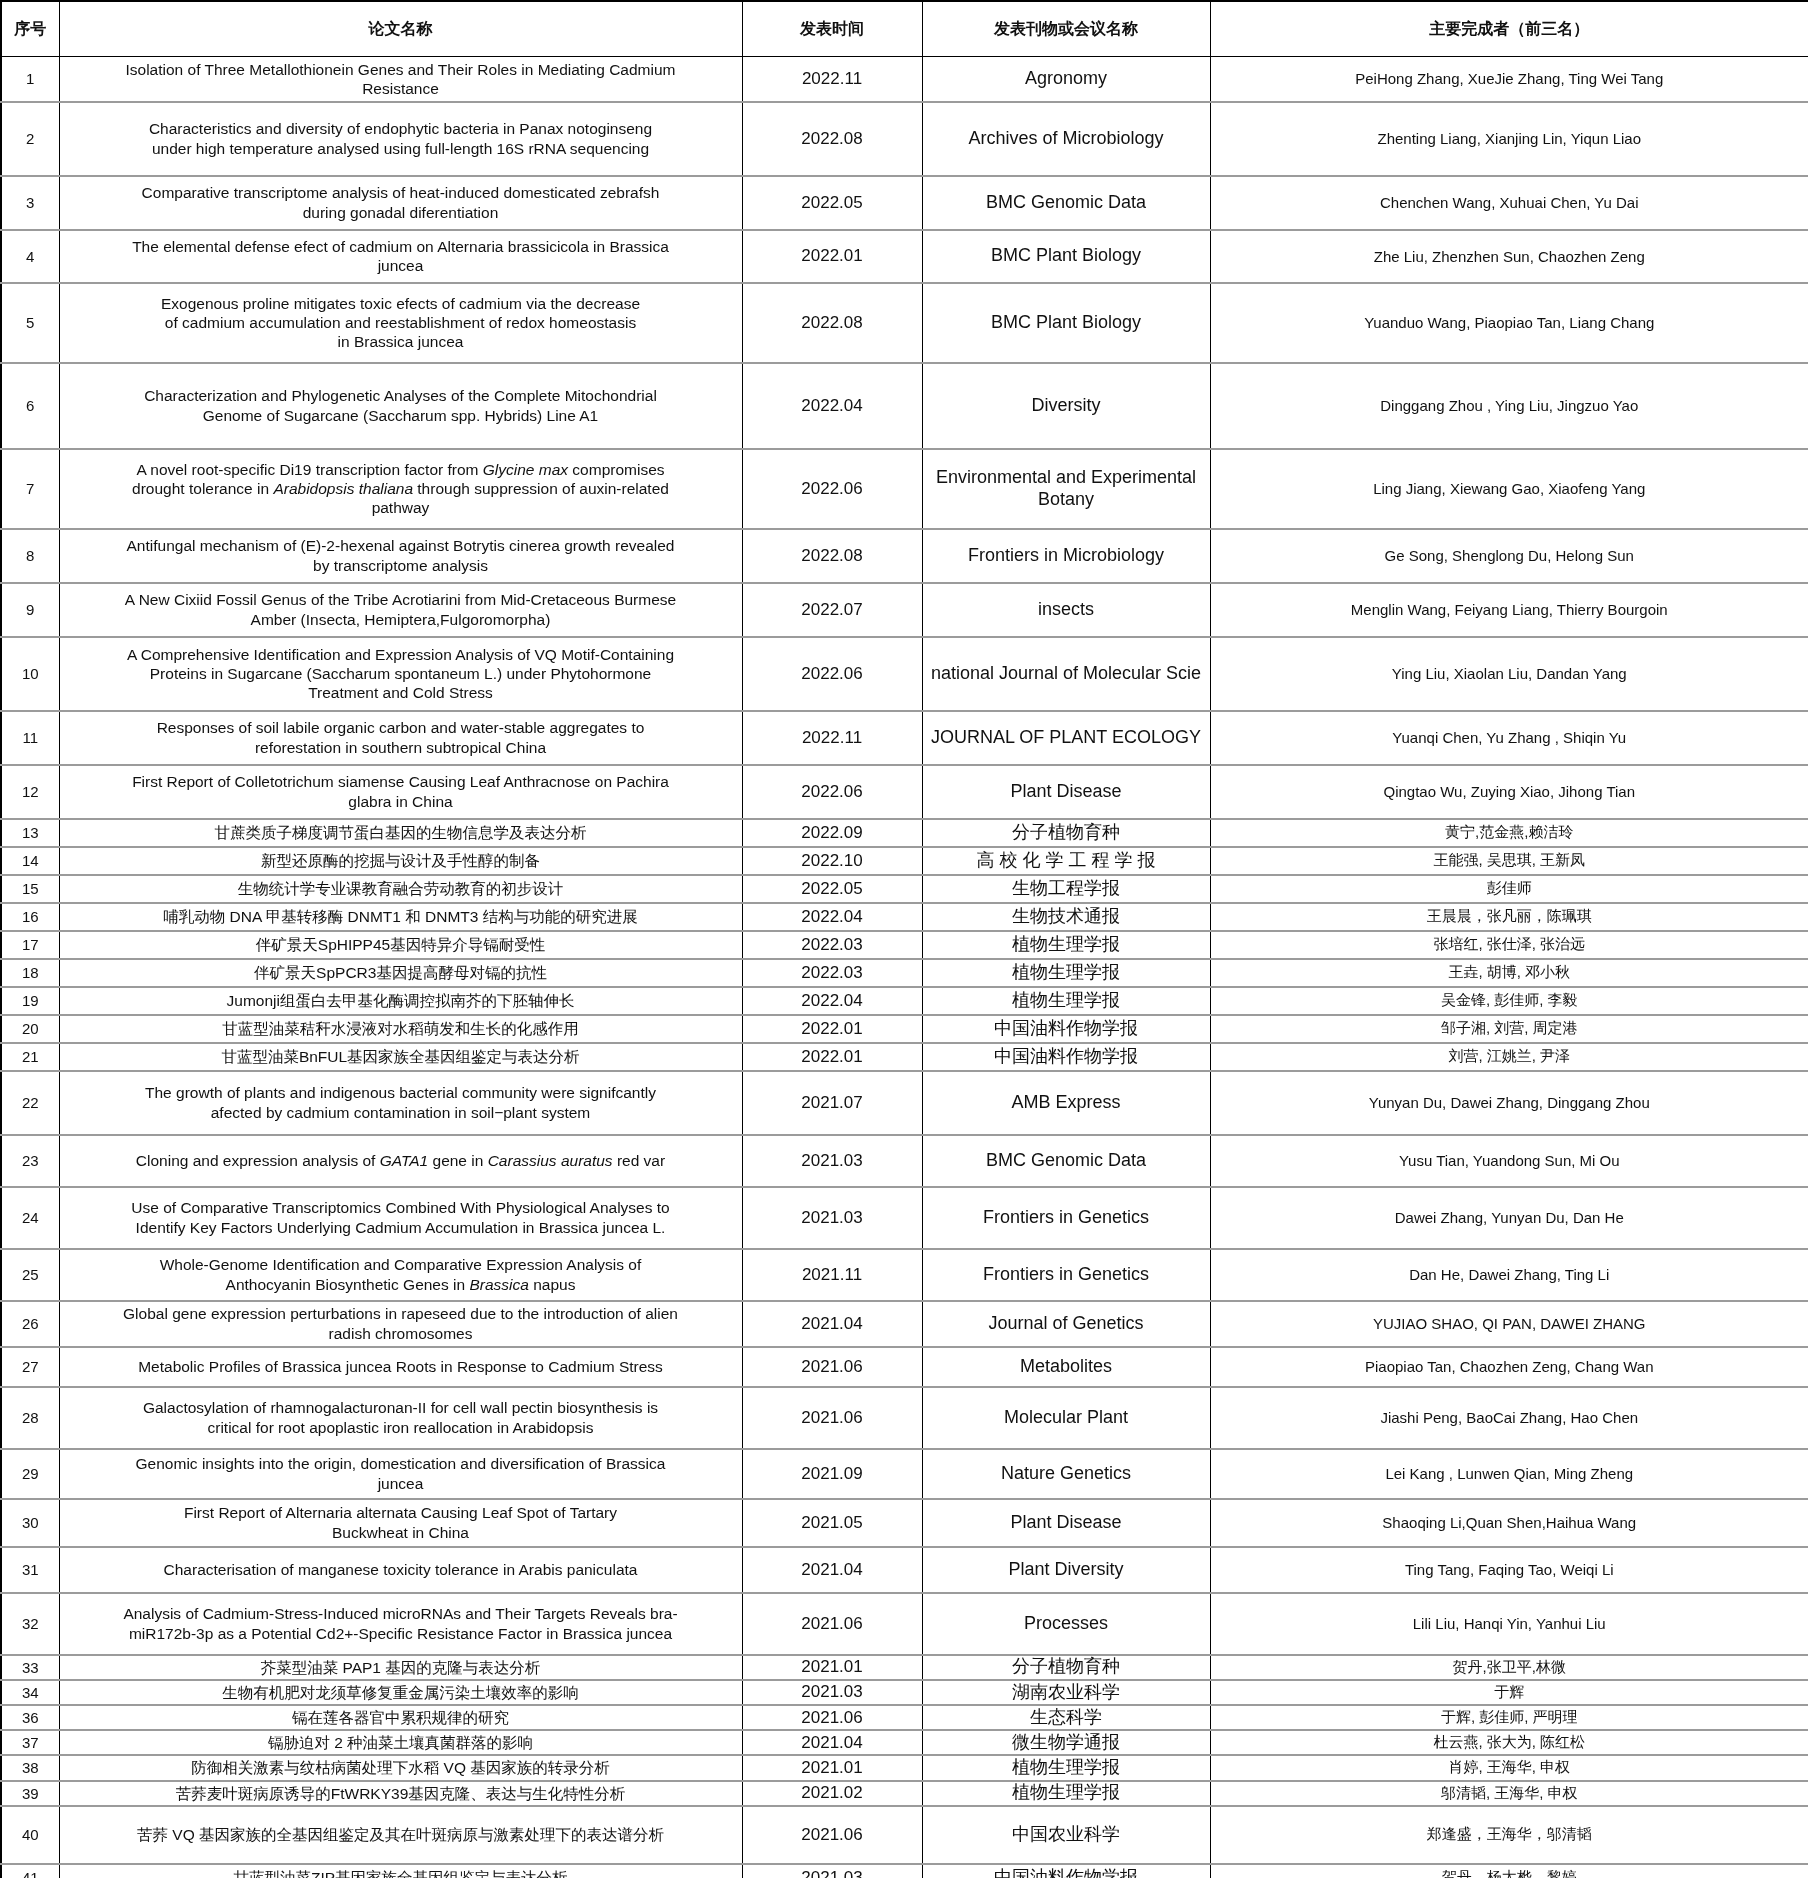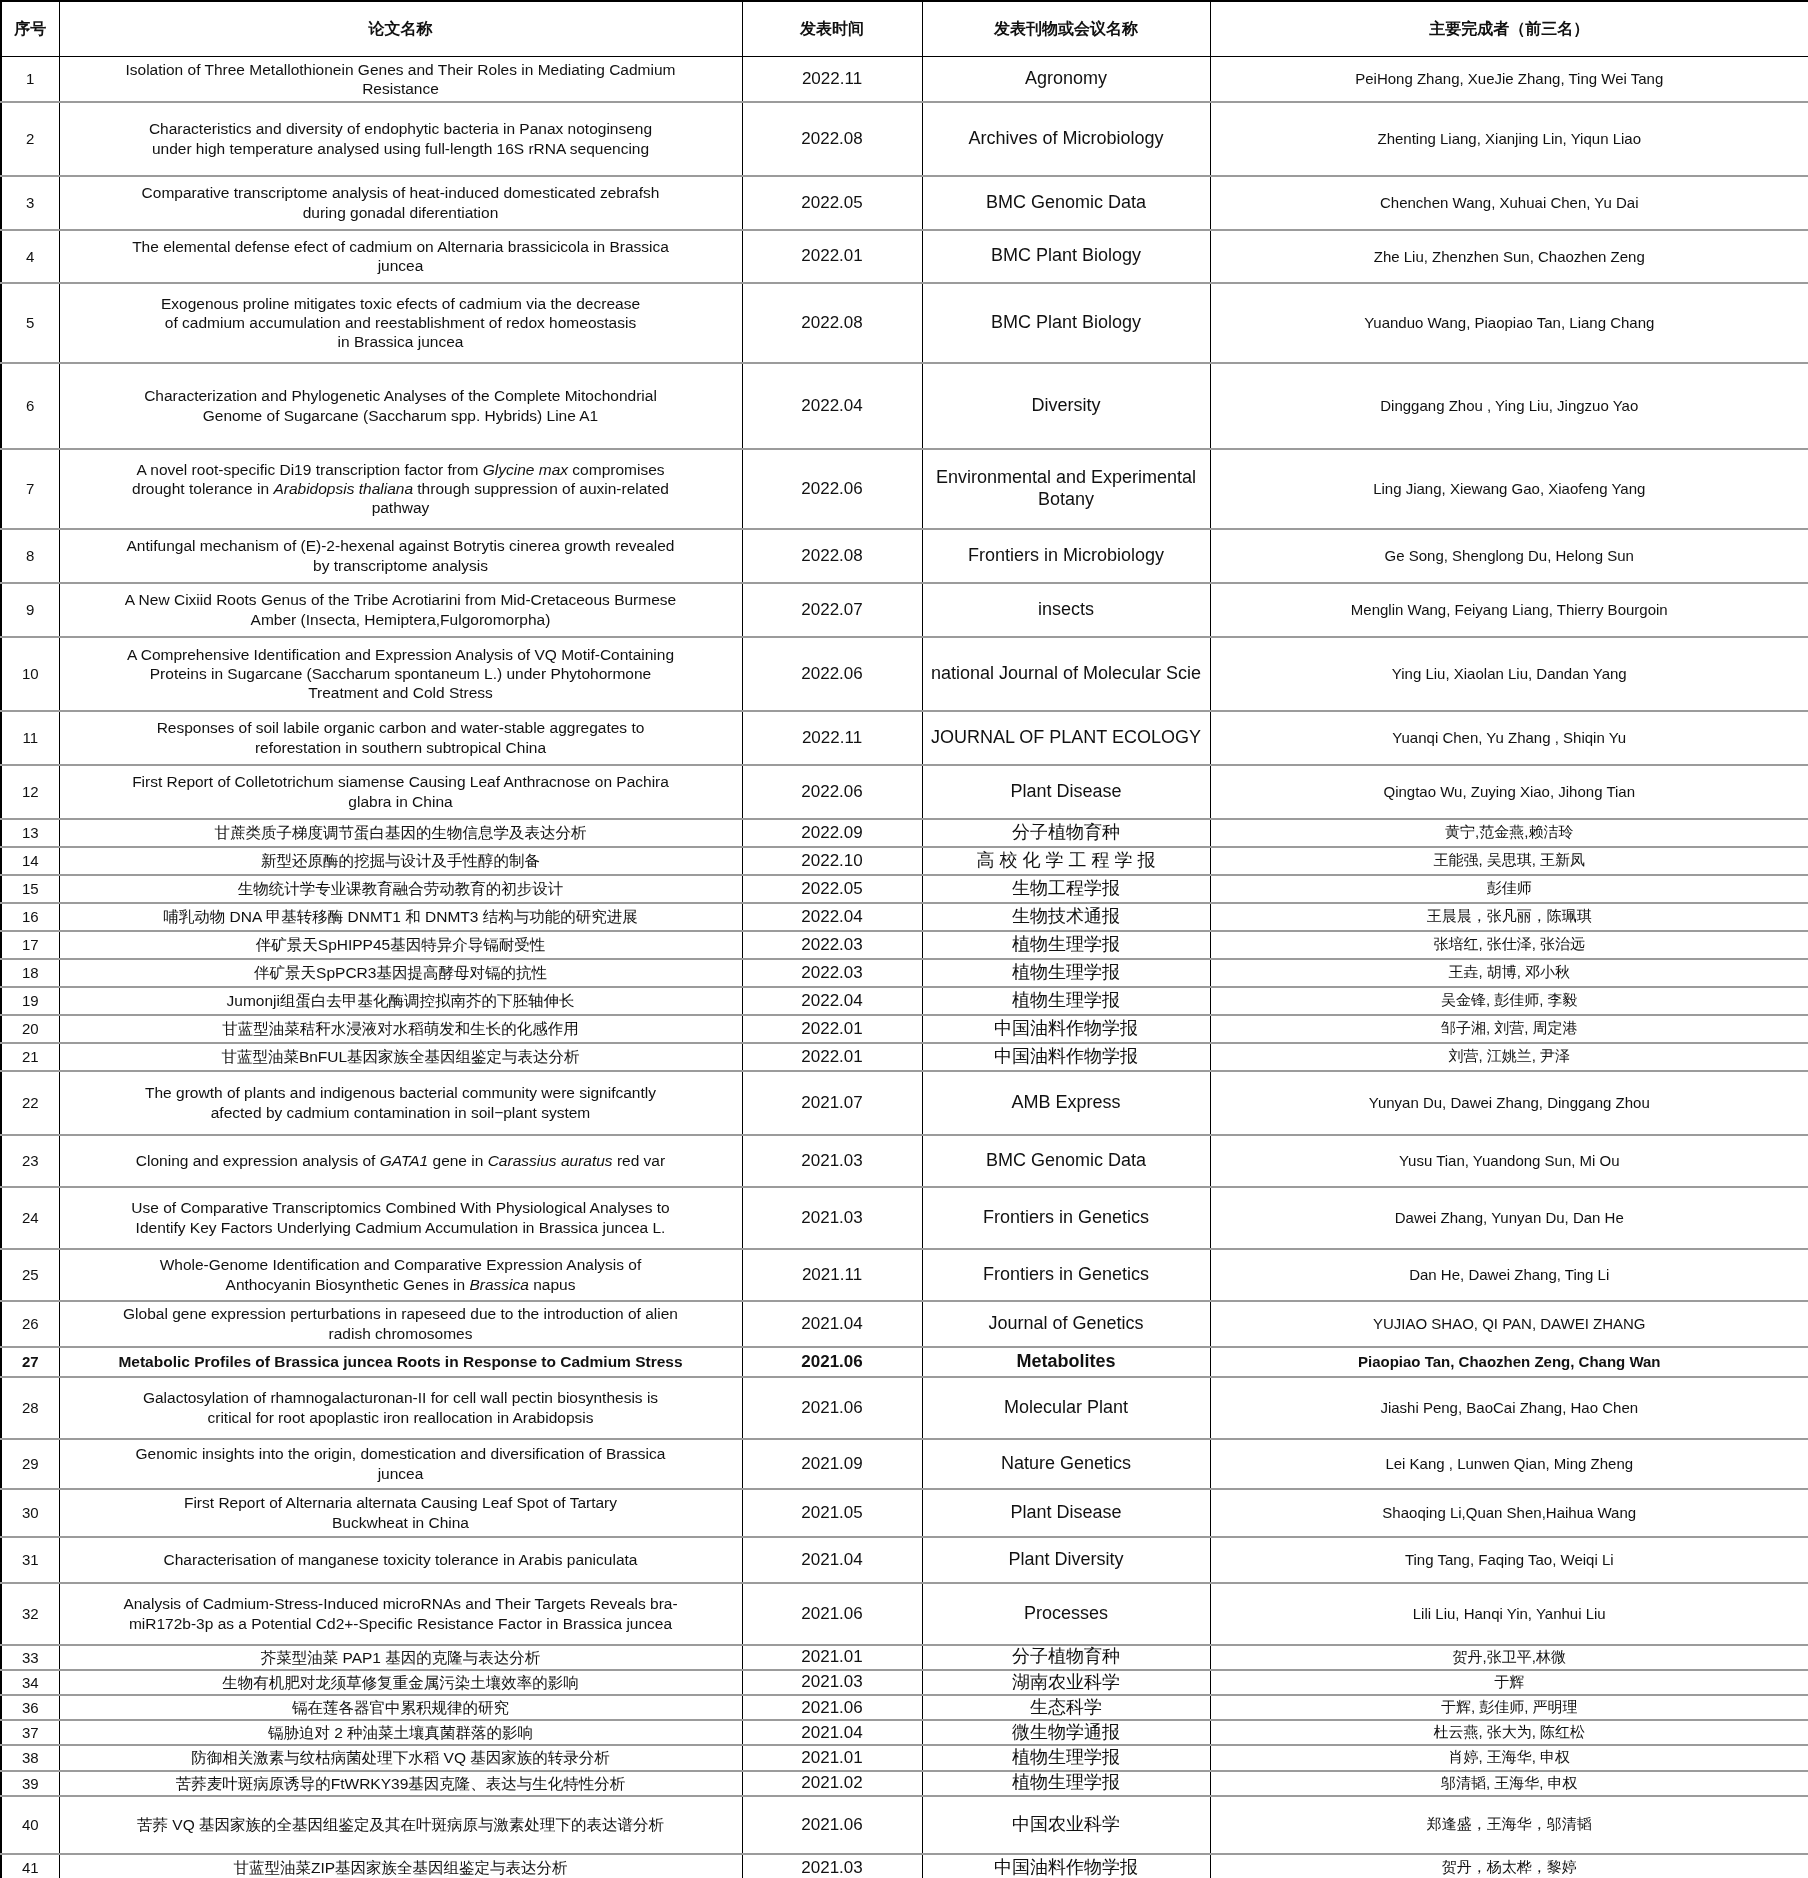--- a/index.html
+++ b/index.html
@@ -100,21 +100,21 @@
         <tr style="height: 54px;">
           <td class="c-no">8</td>
           <td class="c-title">Antifungal mechanism of (E)-2-hexenal against Botrytis cinerea growth revealed
 by transcriptome analysis</td>
           <td class="c-date">2022.08</td>
           <td class="c-journal">Frontiers in Microbiology</td>
           <td class="c-authors">Ge Song, Shenglong Du, Helong Sun</td>
         </tr>
         <tr style="height: 54px;">
           <td class="c-no">9</td>
-          <td class="c-title">A New Cixiid Roots Genus of the Tribe Acrotiarini from Mid-Cretaceous Burmese
+          <td class="c-title">A New Cixiid Fossil Genus of the Tribe Acrotiarini from Mid-Cretaceous Burmese
 Amber (Insecta, Hemiptera,Fulgoromorpha)</td>
           <td class="c-date">2022.07</td>
           <td class="c-journal">insects</td>
           <td class="c-authors">Menglin Wang, Feiyang Liang, Thierry Bourgoin</td>
         </tr>
         <tr style="height: 74px;">
           <td class="c-no">10</td>
           <td class="c-title">A Comprehensive Identification and Expression Analysis of VQ Motif-Containing
 Proteins in Sugarcane (Saccharum spontaneum L.) under Phytohormone
 Treatment and Cold Stress</td>
@@ -233,21 +233,21 @@
           <td class="c-authors">Dan He, Dawei Zhang, Ting Li</td>
         </tr>
         <tr style="height: 46px;">
           <td class="c-no">26</td>
           <td class="c-title">Global gene expression perturbations in rapeseed due to the introduction of alien
 radish chromosomes</td>
           <td class="c-date">2021.04</td>
           <td class="c-journal">Journal of Genetics</td>
           <td class="c-authors">YUJIAO SHAO, QI PAN, DAWEI ZHANG</td>
         </tr>
-        <tr style="height: 30px; font-weight: bold;">
+        <tr style="height: 40px;">
           <td class="c-no">27</td>
           <td class="c-title">Metabolic Profiles of Brassica juncea Roots in Response to Cadmium Stress</td>
           <td class="c-date">2021.06</td>
           <td class="c-journal">Metabolites</td>
           <td class="c-authors">Piaopiao Tan, Chaozhen Zeng, Chang Wan</td>
         </tr>
         <tr style="height: 62px;">
           <td class="c-no">28</td>
           <td class="c-title">Galactosylation of rhamnogalacturonan-II for cell wall pectin biosynthesis is
 critical for root apoplastic iron reallocation in Arabidopsis</td>

